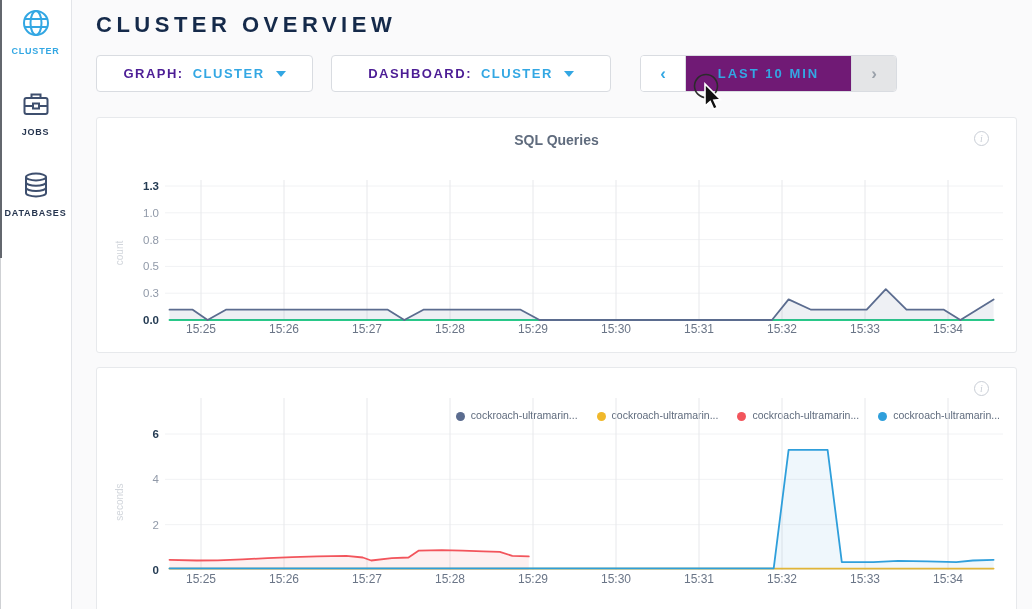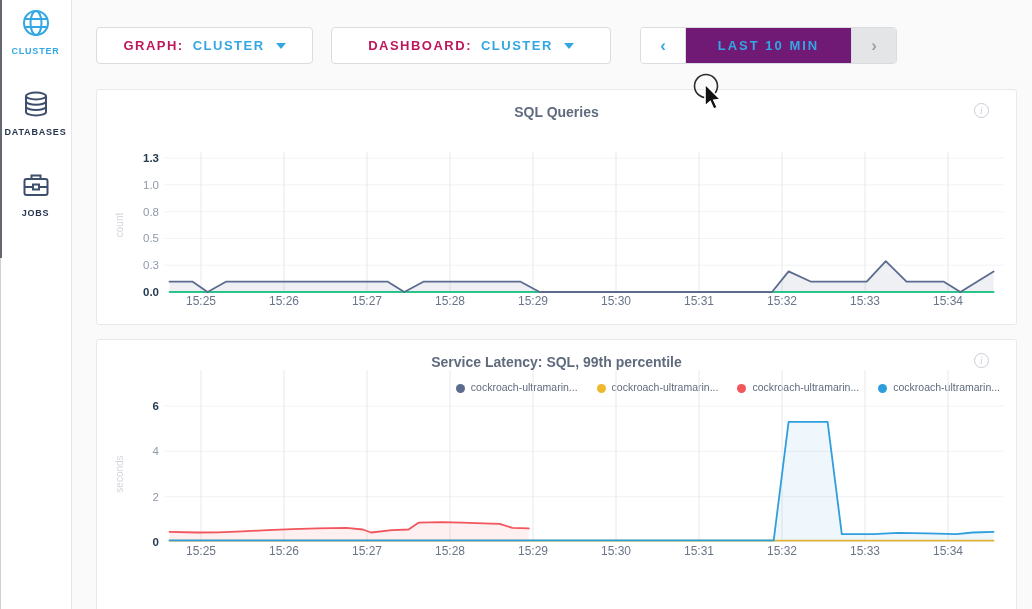--- a/index.html
+++ b/index.html
@@ -25,21 +25,21 @@
   .nav-item.active .nav-label { color:#33a7e3; }
   
   .main { position:absolute; left:72px; top:0; width:960px; height:609px; padding:10px 0 0 24px; }
   .page-title { font-size:22px; font-weight:bold; letter-spacing:4.5px; color:#152a4a; margin-top:2px; }
   
   .controls { display:flex; align-items:center; margin-top:17px; }
   .dropdown {
     height:37px; background:#fff; border:1px solid #d9dce1; border-radius:4px;
     display:flex; align-items:center; justify-content:center; padding:0 22px; cursor:pointer;
   }
-  .dd-label { font-size:13px; font-weight:bold; letter-spacing:1.5px; color:#be185d; margin-right:9px; }
+  .dd-label { font-size:13px; font-weight:bold; letter-spacing:1.5px; color:#4c1d95; margin-right:9px; }
   .dd-value { font-size:13px; font-weight:bold; letter-spacing:1.5px; color:#33a7e3; }
   .caret { width:0; height:0; border-left:5px solid transparent; border-right:5px solid transparent;
     border-top:6px solid #33a7e3; margin-left:11px; }
   .dd-graph { width:217px; }
   .dd-dashboard { width:280px; margin-left:18px;justify-content:center; }
   .timegroup { display:flex; margin-left:29px; height:37px; border:1px solid #d9dce1; border-radius:4px; overflow:hidden; background:#fff; }
   .tw-btn { width:45px; display:flex; align-items:center; justify-content:center;
     font-size:17px; font-weight:bold; color:#33a7e3; cursor:pointer; background:#fff; border:none; }
   .tw-prev { border-right:1px solid #d9dce1; }
   .tw-next { border-left:1px solid #d9dce1; background:#e4e5e7; color:#9aa1aa; }
@@ -77,43 +77,44 @@
         <ellipse cx="15" cy="15" rx="5.5" ry="12"></ellipse>
         <line x1="3.5" y1="11" x2="26.5" y2="11"></line>
         <line x1="3.5" y1="19" x2="26.5" y2="19"></line>
       </svg>
     </span>
     <span class="nav-label">CLUSTER</span>
   </div>
   <div class="nav-item">
     <span class="nav-icon">
       <svg width="30" height="30" viewBox="0 0 30 30" fill="none" stroke="#3e4f6e" stroke-width="2">
-        <ellipse cx="15" cy="7" rx="10" ry="3.4"></ellipse>
-        <path d="M5,7 V23 C5,24.9 9.5,26.4 15,26.4 C20.5,26.4 25,24.9 25,23 V7"></path>
-        <path d="M5,12.3 C5,14.2 9.5,15.7 15,15.7 C20.5,15.7 25,14.2 25,12.3"></path>
-        <path d="M5,17.6 C5,19.5 9.5,21 15,21 C20.5,21 25,19.5 25,17.6"></path>
-      </svg>
-    </span>
-    <span class="nav-label">DATABASES</span>
-  </div>
-  <div class="nav-item">
-    <span class="nav-icon">
-      <svg width="30" height="30" viewBox="0 0 30 30" fill="none" stroke="#3e4f6e" stroke-width="2">
         <rect x="3.5" y="9" width="23" height="16" rx="2"></rect>
         <path d="M10.5,9 V5.5 H19.5 V9"></path>
         <rect x="12" y="14.5" width="6" height="5"></rect>
         <line x1="3.5" y1="17" x2="12" y2="17"></line>
         <line x1="18" y1="17" x2="26.5" y2="17"></line>
       </svg>
     </span>
     <span class="nav-label">JOBS</span>
   </div>
+  <div class="nav-item">
+    <span class="nav-icon">
+      <svg width="30" height="30" viewBox="0 0 30 30" fill="none" stroke="#3e4f6e" stroke-width="2">
+        <ellipse cx="15" cy="7" rx="10" ry="3.4"></ellipse>
+        <path d="M5,7 V23 C5,24.9 9.5,26.4 15,26.4 C20.5,26.4 25,24.9 25,23 V7"></path>
+        <path d="M5,12.3 C5,14.2 9.5,15.7 15,15.7 C20.5,15.7 25,14.2 25,12.3"></path>
+        <path d="M5,17.6 C5,19.5 9.5,21 15,21 C20.5,21 25,19.5 25,17.6"></path>
+      </svg>
+    </span>
+    <span class="nav-label">DATABASES</span>
+  </div>
 </nav>
 
 <main class="main">
+  <h1 class="page-title">CLUSTER OVERVIEW</h1>
 
   <div class="controls">
     <div class="dropdown dd-graph">
       <span class="dd-label">GRAPH:</span>
       <span class="dd-value">CLUSTER</span>
       <span class="caret"></span>
     </div>
     <div class="dropdown dd-dashboard">
       <span class="dd-label">DASHBOARD:</span>
       <span class="dd-value">CLUSTER</span>
@@ -162,21 +163,20 @@
         <text x="519" y="215" text-anchor="middle" font-size="12" fill="#6a7587">15:30</text>
         <text x="602" y="215" text-anchor="middle" font-size="12" fill="#6a7587">15:31</text>
         <text x="685" y="215" text-anchor="middle" font-size="12" fill="#6a7587">15:32</text>
         <text x="768" y="215" text-anchor="middle" font-size="12" fill="#6a7587">15:33</text>
         <text x="851" y="215" text-anchor="middle" font-size="12" fill="#6a7587">15:34</text>
         <text x="26" y="135" text-anchor="middle" font-size="10" fill="#d2d6dc" transform="rotate(-90 26 135)">count</text>
       </svg>
   </section>
 
   <section class="panel panel-2">
-    <div class="chart-title">Service Latency: SQL, 99th percentile</div>
     <div class="info-icon">i</div>
     <div class="legend">
         <span class="legend-item">
           <span class="legend-dot" style="background: rgb(91, 108, 143);"></span>
           <span class="legend-label">cockroach-ultramarin...</span>
         </span>
         <span class="legend-item">
           <span class="legend-dot" style="background: rgb(240, 184, 43);"></span>
           <span class="legend-label">cockroach-ultramarin...</span>
         </span>

